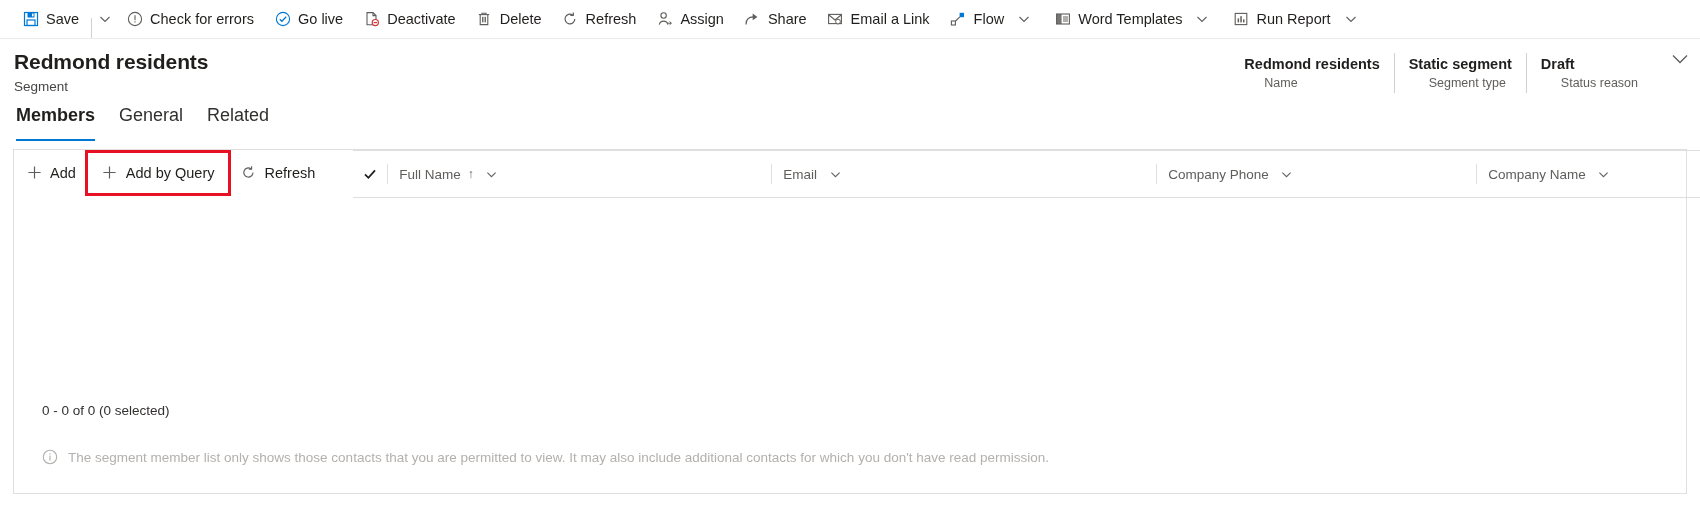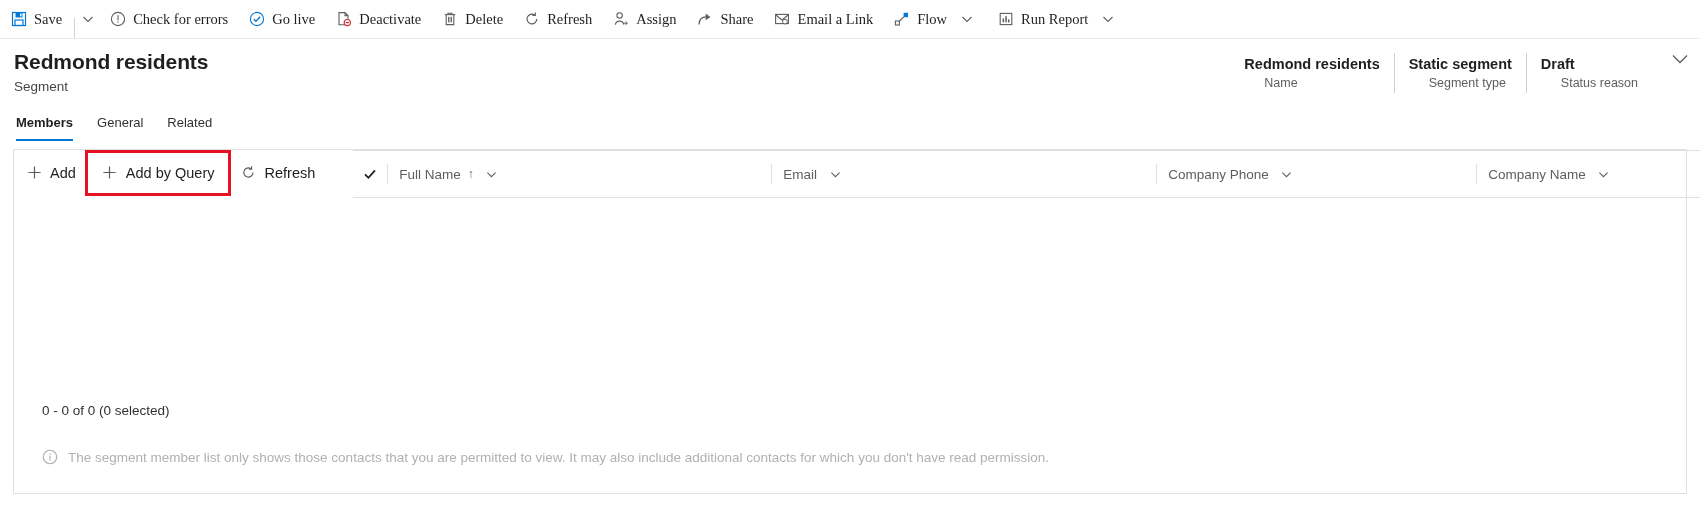--- a/index.html
+++ b/index.html
@@ -10,25 +10,24 @@
     font-family: "Liberation Sans", sans-serif;
     color: #323130;
     overflow: hidden;
   }
 
   
   .cmdbar {
     height: 39px;
     display: flex;
     align-items: flex-end;
-    padding-left: 0;
+    padding-left: 12px;
     border-bottom: 1px solid #edebe9;
     background: #ffffff;
     font-size: 14.5px;
-    font-family: Liberation Serif, serif;
   }
   .cmd-item {
     display: flex;
     align-items: center;
     height: 38px;
     padding: 0 10px;
     gap: 7px;
     white-space: nowrap;
     color: #201f1e;
     cursor: default;
@@ -122,23 +121,23 @@
   
   .tabs {
     display: flex;
     align-items: flex-end;
     padding-left: 14px;
     height: 36px;
     gap: 0;
   }
   .tab {
     position: relative;
-    font-size: 13px;
+    font-size: 18px;
     color: #323130;
-    padding: 0 12px 8px 12px;
+    padding: 0 12px 16px 12px;
     cursor: default;
     line-height: 20px;
   }
   .tab:first-child { padding-left: 2px; }
   .tab.selected { font-weight: 600; color: #201f1e; }
   .tab.selected::after {
     content: "";
     position: absolute;
     left: 2px; right: 12px; bottom: 0;
     height: 2.5px;
@@ -384,20 +383,35 @@
         </svg>
     </span>
     <span class="cmd-label">Flow</span>
     <span class="caret-inline">
       <svg width="12" height="12" viewBox="0 0 12 12">
           <path d="M1.5 4 L6 8.4 L10.5 4" fill="none" stroke="#605e5c" stroke-width="1.1"></path>
         </svg>
     </span>
   </div>
 
+  <div class="cmd-item">
+    <span class="cmd-ico">
+      <svg width="16" height="16" viewBox="0 0 16 16">
+          <rect x="1.6" y="3" width="12.8" height="10" fill="none" stroke="#605e5c" stroke-width="1.1"></rect>
+          <rect x="1.6" y="3" width="5" height="10" fill="#605e5c" opacity="0.85"></rect>
+          <path d="M8 6 h5 M8 8 h5 M8 10 h5" stroke="#605e5c" stroke-width="1"></path>
+        </svg>
+    </span>
+    <span class="cmd-label">Word Templates</span>
+    <span class="caret-inline">
+      <svg width="12" height="12" viewBox="0 0 12 12">
+          <path d="M1.5 4 L6 8.4 L10.5 4" fill="none" stroke="#605e5c" stroke-width="1.1"></path>
+        </svg>
+    </span>
+  </div>
 
   <div class="cmd-item">
     <span class="cmd-ico">
       <svg width="16" height="16" viewBox="0 0 16 16">
           <rect x="2.2" y="2.4" width="11.6" height="11.2" fill="none" stroke="#605e5c" stroke-width="1.1"></rect>
           <rect x="4.6" y="7.4" width="1.5" height="4" fill="#605e5c"></rect>
           <rect x="7.3" y="5.2" width="1.5" height="6.2" fill="#605e5c"></rect>
           <rect x="10" y="8.4" width="1.5" height="3" fill="#605e5c"></rect>
         </svg>
     </span>

